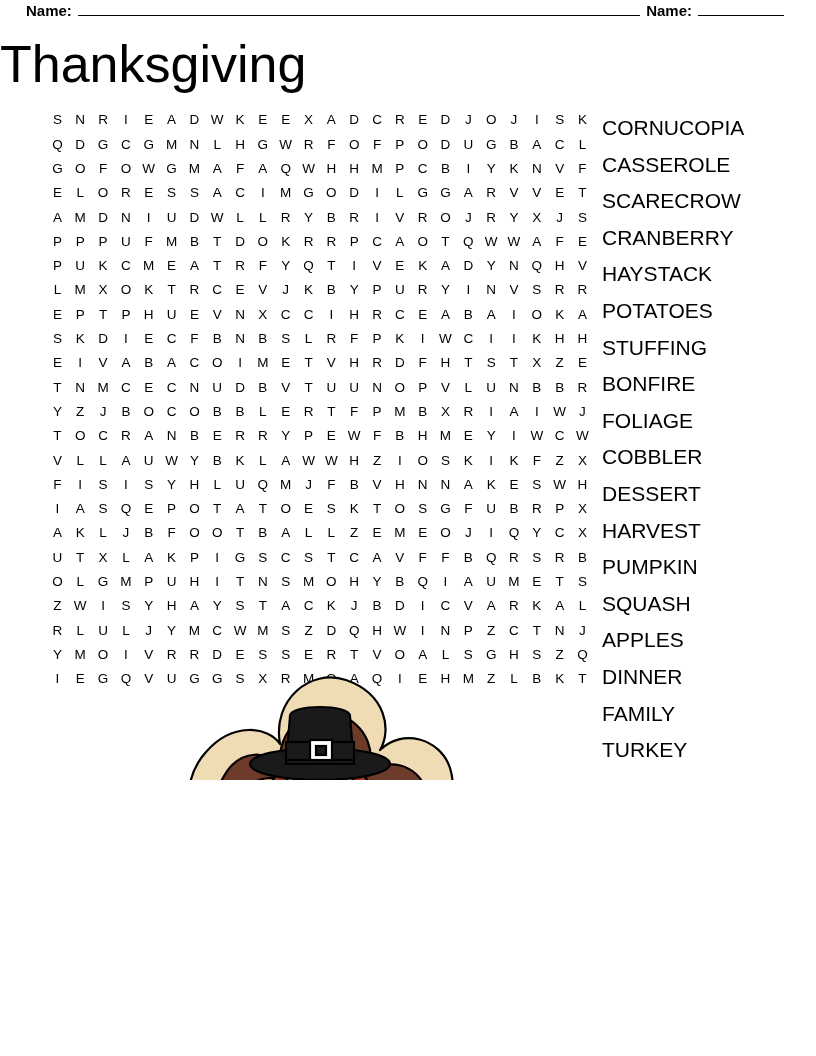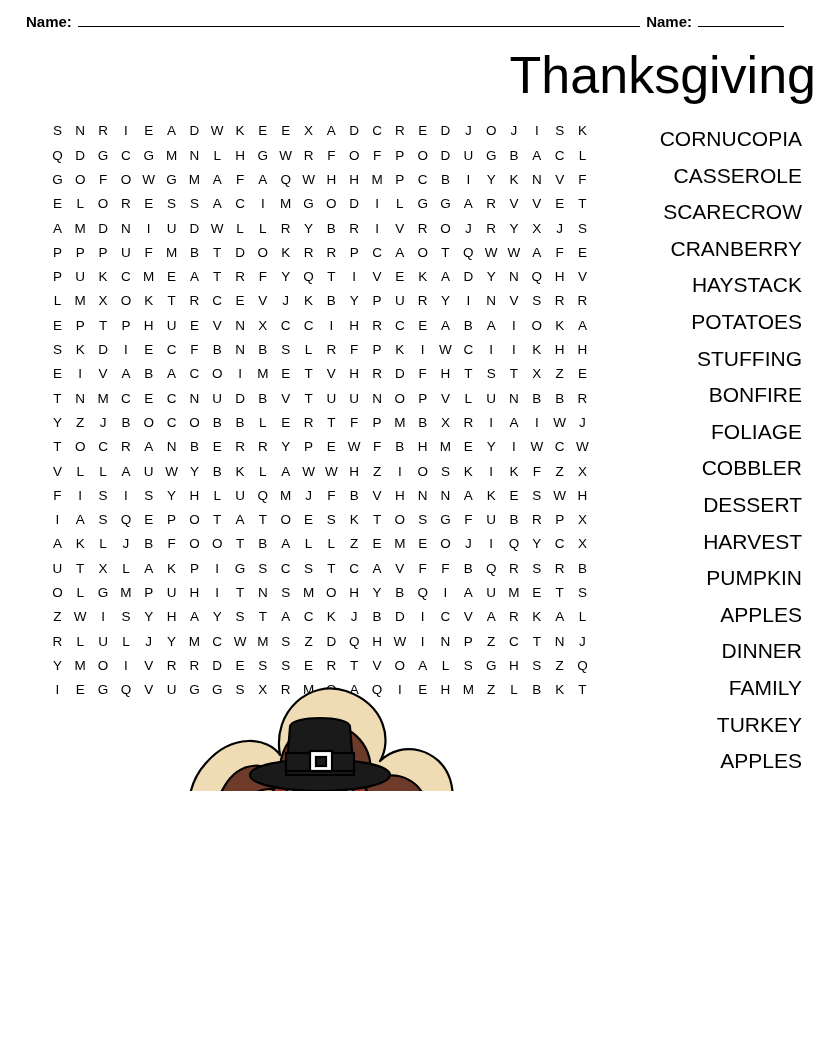--- a/index.html
+++ b/index.html
@@ -10,21 +10,20 @@
     height: 1056px;
     background: #ffffff;
     font-family: "Liberation Sans", sans-serif;
     color: #000000;
   }
   .page {
     position: relative;
     width: 816px;
     height: 780px;
     overflow: hidden;
-    margin-top: 11px;
   }
 
   
   .header {
     position: absolute;
     top: 2px;
     left: 26px;
     right: 26px;
     display: flex;
     align-items: baseline;
@@ -39,25 +38,24 @@
     height: 1px;
   }
   .header .rule.short { flex: 0 0 86px; }
 
   
   .title {
     position: absolute;
     top: 34px;
     left: 0;
     width: 816px;
-    text-align: right;
+    text-align: left;
     font-size: 52px;
     font-weight: normal;
     letter-spacing: 0px;
-    padding-left: 17px;
   }
 
   
   .grid {
     position: absolute;
     top: 108px;
     left: 46px;
     width: 548px;
   }
   .grid-row {
@@ -75,21 +73,20 @@
   }
 
   
   .wordlist {
     position: absolute;
     top: 110px;
     left: 602px;
     width: 200px;
     display: flex;
     flex-direction: column;
-    text-align: right;
   }
   .word {
     font-size: 21px;
     line-height: 36.6px;
     white-space: nowrap;
     color: #000;
   }
 
   
   .art {
@@ -749,20 +746,21 @@
       <div class="word">CRANBERRY</div>
       <div class="word">HAYSTACK</div>
       <div class="word">POTATOES</div>
       <div class="word">STUFFING</div>
       <div class="word">BONFIRE</div>
       <div class="word">FOLIAGE</div>
       <div class="word">COBBLER</div>
       <div class="word">DESSERT</div>
       <div class="word">HARVEST</div>
       <div class="word">PUMPKIN</div>
+      <div class="word">SQUASH</div>
       <div class="word">APPLES</div>
       <div class="word">DINNER</div>
       <div class="word">FAMILY</div>
       <div class="word">TURKEY</div>
       <div class="word">APPLES</div>
       <div class="word">GRAVY</div>
       <div class="word">FALL</div>
     </div>
 
   <div class="art">

